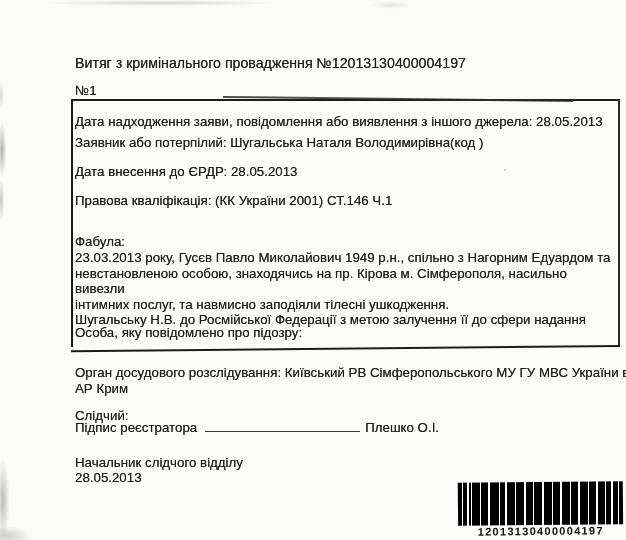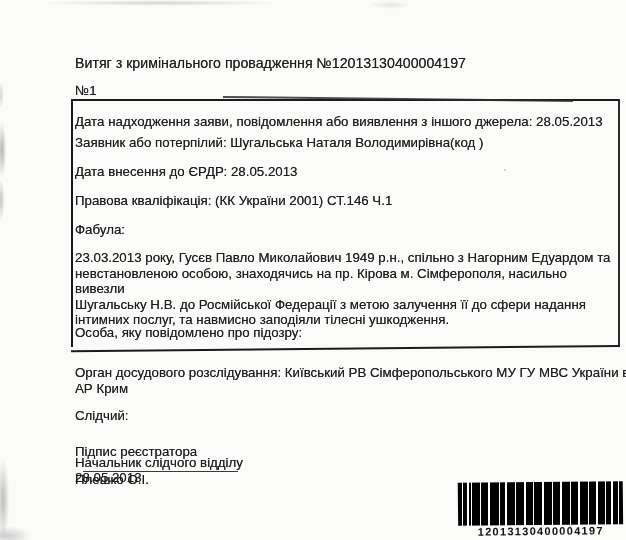--- a/index.html
+++ b/index.html
@@ -43,26 +43,26 @@
     width:549px;height:2px;background:#1c1c1c;
     transform:rotate(-.55deg);transform-origin:right center;
   }
   .top-artifact{
     position:absolute;left:223px;top:96px;
     width:350px;height:1.5px;background:#2e2e2e;
     transform:rotate(.65deg);transform-origin:left center;
     opacity:.85;
   }
   .r1{top:114px;} .r2{top:135px;} .r3{top:164px;}
-  .r4{top:193px;} .r5{top:222px;}
+  .r4{top:193px;} .r5{top:234px;}
   .fabula{top:250px;white-space:normal;width:540px;}
   .r6{top:325px;}
   .organ{top:365px;line-height:16px;}
   .r7{top:408px;}
-  .sigrow{top:444px;display:flex;align-items:flex-start;flex-direction:column;}
+  .sigrow{top:420px;display:flex;align-items:flex-start;}
   .sigline{
     display:inline-block;width:155px;height:11px;
     border-bottom:1.6px solid #3a3a3a;
     margin:0 5px 0 8px;
   }
   .r8{top:455px;} .r9{top:470px;}
   .barcode{
     position:absolute;left:458px;top:482px;width:165px;
     transform:rotate(-.6deg);
   }
@@ -109,22 +109,22 @@
 
   <div class="txt r3">Дата внесення до ЄРДР: 28.05.2013</div>
 
   <div class="txt r4">Правова кваліфікація: (КК України 2001) СТ.146 Ч.1</div>
 
   <div class="txt r5">Фабула:</div>
 
   <div class="txt fabula">
     <div>23.03.2013 року, Гусєв Павло Миколайович 1949 р.н., спільно з Нагорним Едуардом та</div>
     <div>невстановленою особою, знаходячись на пр. Кірова м. Сімферополя, насильно вивезли</div>
+    <div>інтимних послуг, та навмисно заподіяли тілесні ушкодження.</div>
     <div>Шугальську Н.В. до Росмійської Федерації з метою залучення її до сфери надання</div>
-    <div>інтимних послуг, та навмисно заподіяли тілесні ушкодження.</div>
   </div>
 
   <div class="txt r6">Особа, яку повідомлено про підозру:</div>
 
   <div class="txt organ">
     <div>Орган досудового розслідування: Київський РВ Сімферопольського МУ ГУ МВС України в</div>
     <div>АР Крим</div>
   </div>
 
   <div class="txt r7">Слідчий:</div>

